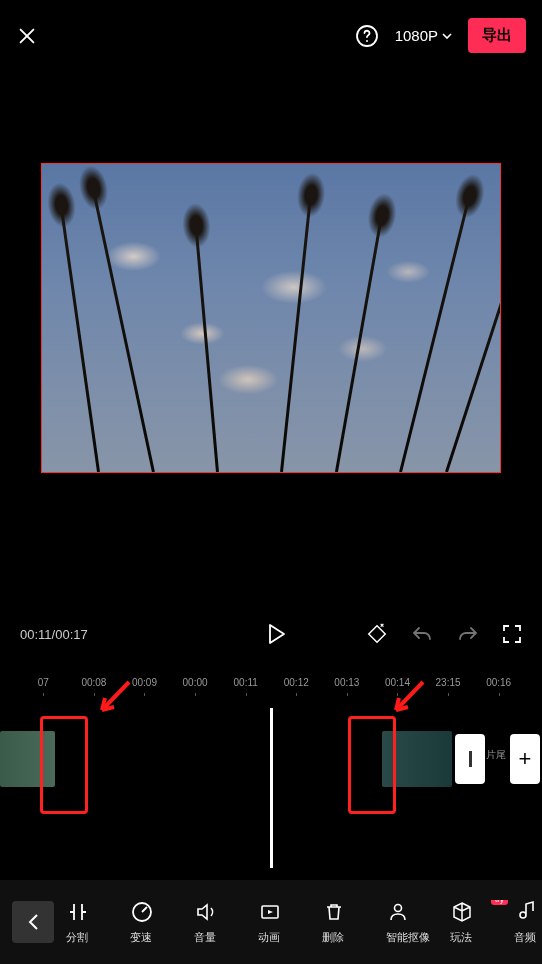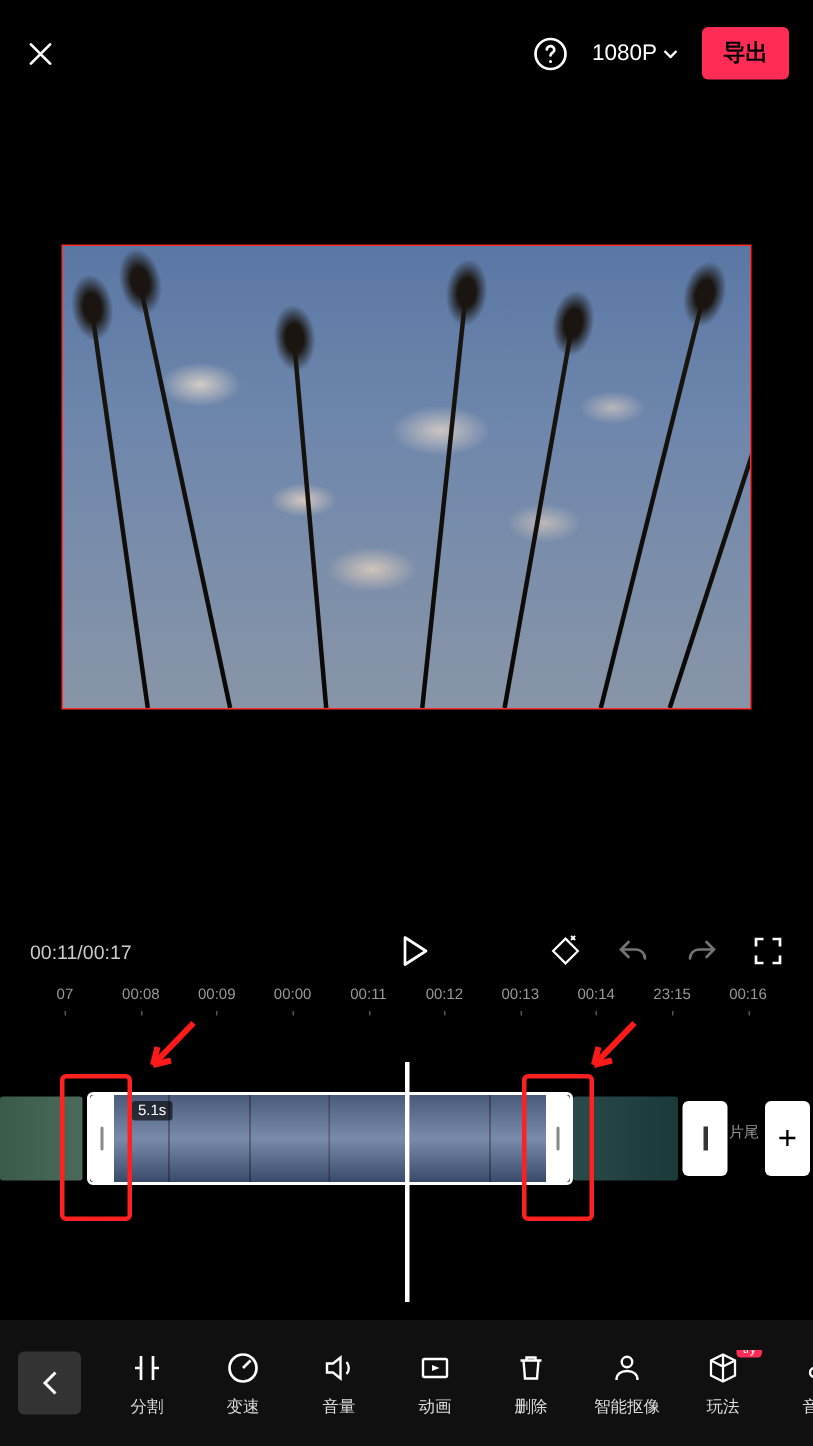--- a/index.html
+++ b/index.html
@@ -23,21 +23,21 @@
   .r1{left:12%;height:85%;transform:rotate(-8deg);} .r2{left:24%;height:92%;transform:rotate(-12deg);}
   .r3{left:38%;height:78%;transform:rotate(-5deg);} .r4{left:52%;height:88%;transform:rotate(6deg);}
   .r5{left:64%;height:82%;transform:rotate(10deg);} .r6{left:78%;height:90%;transform:rotate(14deg);}
   .r7{left:88%;height:75%;transform:rotate(18deg);}
   .controls{display:flex;align-items:center;padding:0 20px;height:48px;margin-top:82px;}
   .time{font-size:13px;color:#ccc;}
   .spacer{flex:1;}
   .play{margin-right:80px;cursor:pointer;}
   .ctrl-icons{display:flex;align-items:center;gap:22px;}
   .dim{opacity:.45;}
-  .ruler{display:flex;padding:0 18px;font-size:10px;color:#999;height:30px;align-items:flex-start;}
+  .ruler{display:flex;padding:0 18px;font-size:10px;color:#999;height:30px;align-items:flex-end;}
   .tick{flex:1;text-align:center;position:relative;}
   .tick::after{content:"";position:absolute;top:16px;left:50%;width:1px;height:3px;background:#555;}
   .timeline{position:relative;height:160px;}
   .clip-strip{position:absolute;top:40px;left:0;right:0;height:62px;display:flex;align-items:center;}
   .clip-bg{position:absolute;left:0;top:3px;bottom:3px;width:55px;background:linear-gradient(90deg,#3a5a4a,#4a6a5a);border-radius:2px;}
   .clip-bg2{position:absolute;left:382px;top:3px;bottom:3px;width:70px;background:linear-gradient(90deg,#2a4a4a,#1a3a3a);border-radius:2px;}
   .sel-clip{position:absolute;left:58px;top:0;bottom:0;width:320px;border:2px solid #fff;border-radius:4px;display:flex;overflow:hidden;}
   .thumb{flex:1;background:linear-gradient(180deg,#4a5a7a 0%,#7a8aaa 50%,#3a4a6a 100%);border-right:1px solid rgba(0,0,0,.3);}
   .dur-badge{position:absolute;top:4px;left:28px;background:rgba(0,0,0,.6);color:#fff;font-size:10px;padding:1px 4px;border-radius:2px;z-index:2;}
   .handle{position:absolute;top:0;bottom:0;width:16px;background:#fff;display:flex;align-items:center;justify-content:center;cursor:ew-resize;}
@@ -50,21 +50,21 @@
   .arrow svg{display:block;}
   .ar-l{left:94px;top:-8px;} .ar-r{left:388px;top:-8px;}
   .playhead{position:absolute;left:270px;top:20px;bottom:-20px;width:3px;background:#fff;z-index:4;}
   .end-chip{position:absolute;left:455px;top:46px;width:30px;height:50px;background:#fff;border-radius:4px;display:flex;align-items:center;justify-content:center;cursor:pointer;}
   .end-chip::after{content:"";width:3px;height:16px;background:#333;}
   .end-label{position:absolute;left:486px;top:44px;font-size:10px;color:#999;margin-top:16px;}
   .add-btn{position:absolute;right:2px;top:46px;width:30px;height:50px;background:#fff;color:#000;border-radius:4px;display:flex;align-items:center;justify-content:center;font-size:22px;font-weight:300;cursor:pointer;}
   .bottombar{position:absolute;bottom:0;left:0;right:0;height:84px;background:#101010;display:flex;align-items:center;}
   .back-btn{width:42px;height:42px;margin:0 12px;background:#333;border-radius:4px;display:flex;align-items:center;justify-content:center;cursor:pointer;}
   .tools{flex:1;display:flex;overflow:hidden;}
-  .tool{flex:0 0 64px;display:flex;flex-direction:column;align-items:center;gap:6px;cursor:pointer;position:relative;}
+  .tool{flex:0 0 64px;display:flex;flex-direction:column;gap:6px;cursor:pointer;position:relative;}
   .tool-label{font-size:11px;color:#ddd;}
   .try-badge{position:absolute;top:-6px;right:6px;background:#ff2d55;color:#fff;font-size:8px;padding:1px 4px;border-radius:3px;}
 </style>
 </head>
 <body>
 
 <div class="topbar">
   <div class="top-left">
     <div class="icon-btn">
       <svg width="22" height="22" viewBox="0 0 24 24">
@@ -146,31 +146,20 @@
   <div class="tick">00:13</div>
   <div class="tick">00:14</div>
   <div class="tick">23:15</div>
   <div class="tick">00:16</div>
 </div>
 
 <div class="timeline">
   <div class="clip-strip">
     <div class="clip-bg"></div>
     <div class="clip-bg2"></div>
-    <div class="sel-clip">
-      <span class="dur-badge">5.1s</span>
-      <div class="thumb"></div>
-        <div class="thumb"></div>
-        <div class="thumb"></div>
-      <div class="thumb"></div>
-        <div class="thumb"></div>
-        <div class="thumb"></div>
-      <div class="handle handle-l"></div>
-      <div class="handle handle-r"></div>
-    </div>
   </div>
   <div class="playhead"></div>
   <div class="hl-box hl-l"></div>
   <div class="hl-box hl-r"></div>
   <div class="arrow ar-l">
     <svg width="40" height="40" viewBox="0 0 40 40">
         <path d="M35 2L8 30" stroke="#ff1a1a" stroke-width="4"></path>
         <path d="M8 30l3-12m-3 12l12-3" stroke="#ff1a1a" stroke-width="4" fill="none"></path>
       </svg>
   </div>

